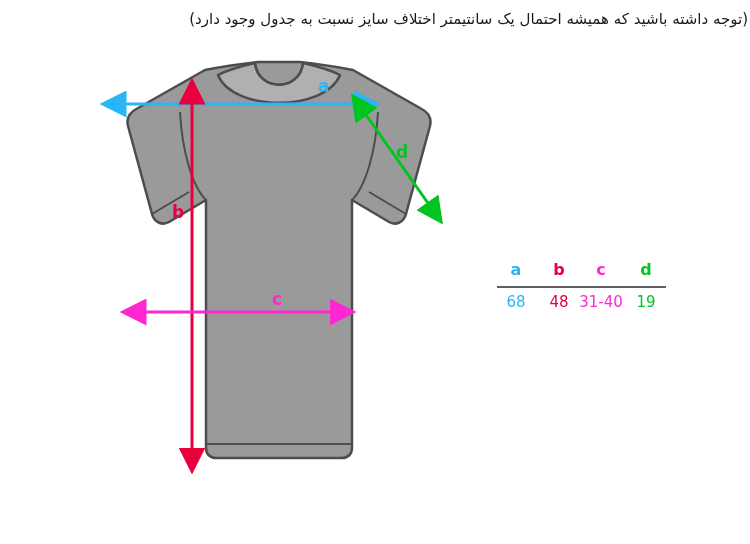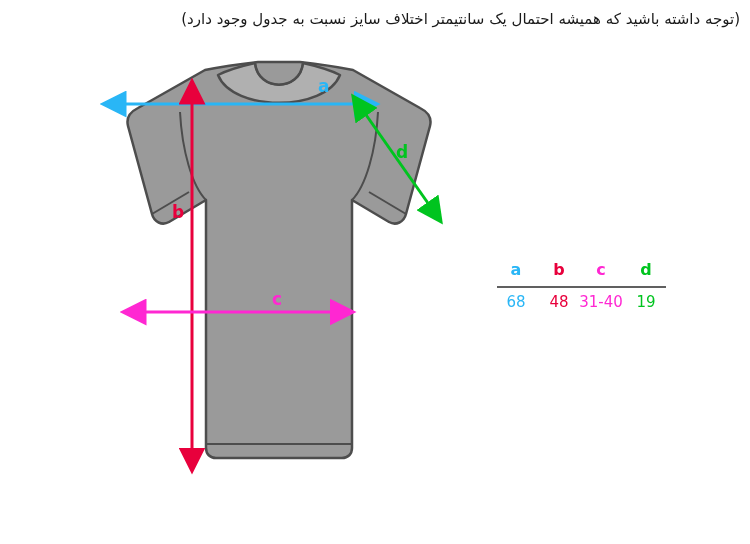--- a/index.html
+++ b/index.html
@@ -23,20 +23,21 @@
     position: absolute;
     top: 10px;
     left: 0;
     width: 740px;
     text-align: right;
     direction: rtl;
     font-size: 15px;
     color: #1a1a1a;
     font-family: "DejaVu Sans", sans-serif;
     white-space: nowrap;
+    padding-left: 8px;
   }
   #diagram-svg {
     position: absolute;
     top: 0;
     left: 0;
   }
   .label-a { fill: #29b6f6; }
   .label-b { fill: #e8003c; }
   .label-c { fill: #ff27d2; }
   .label-d { fill: #00c41f; }

